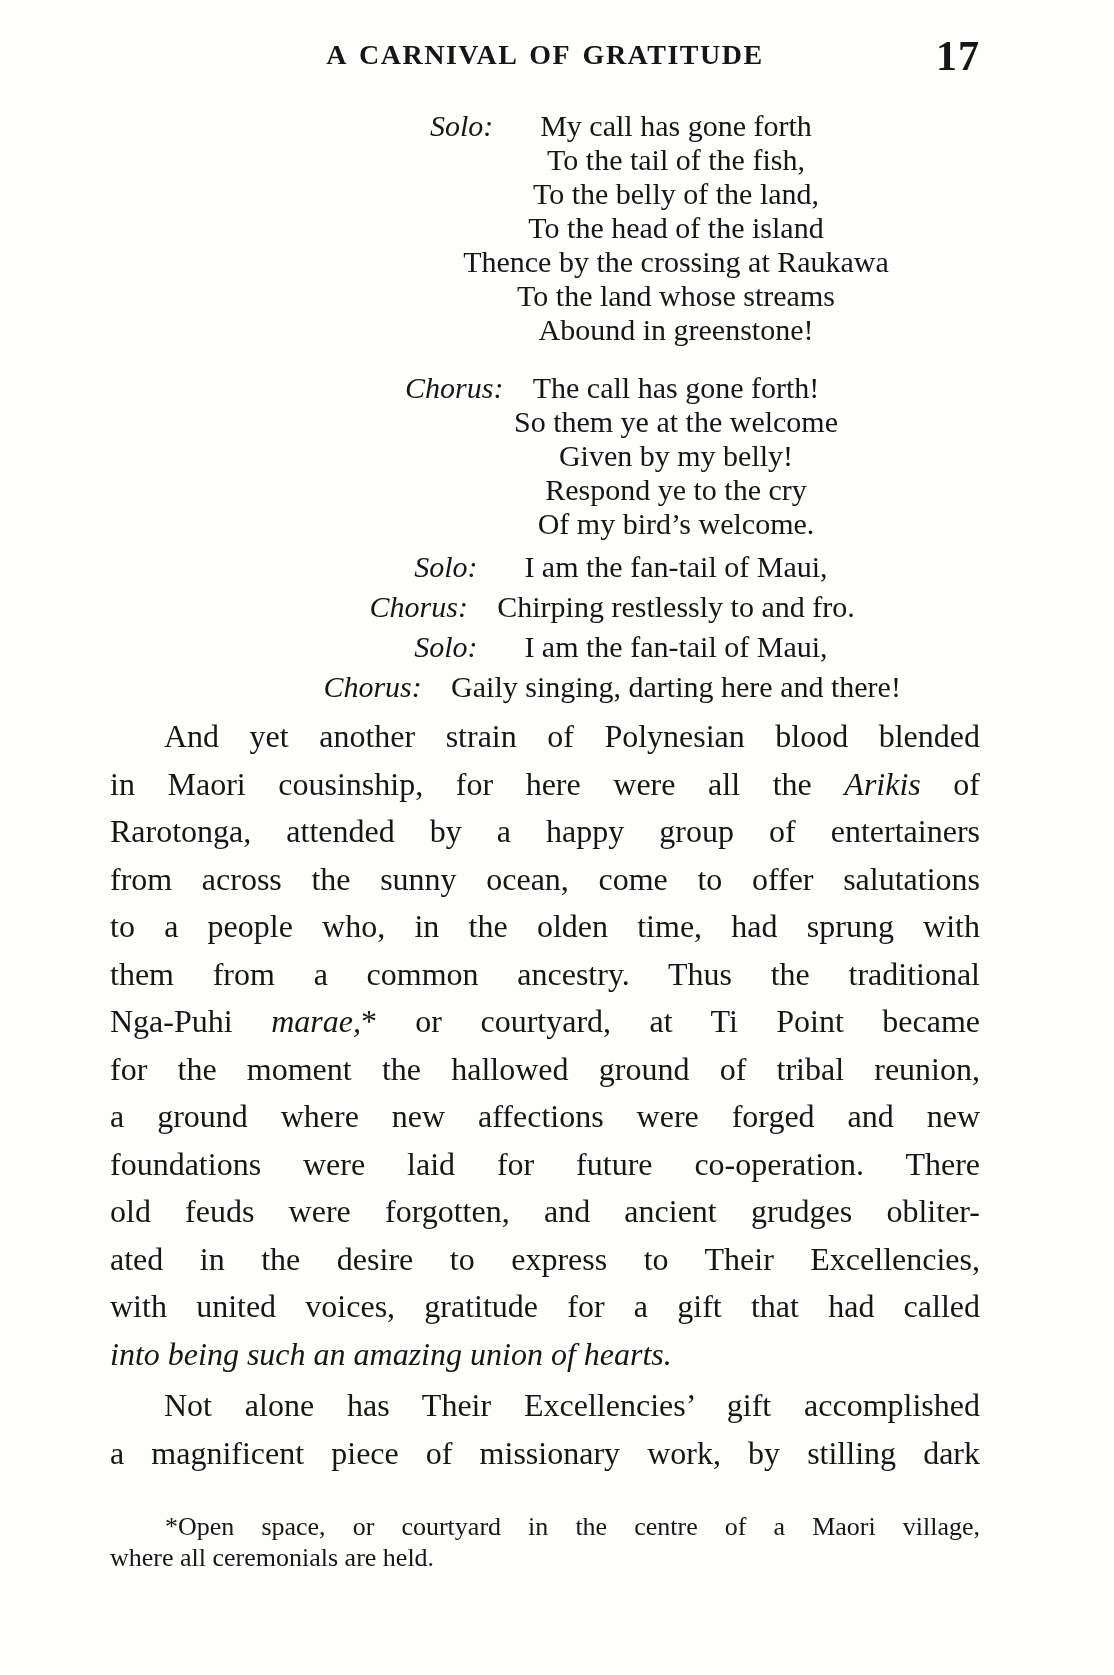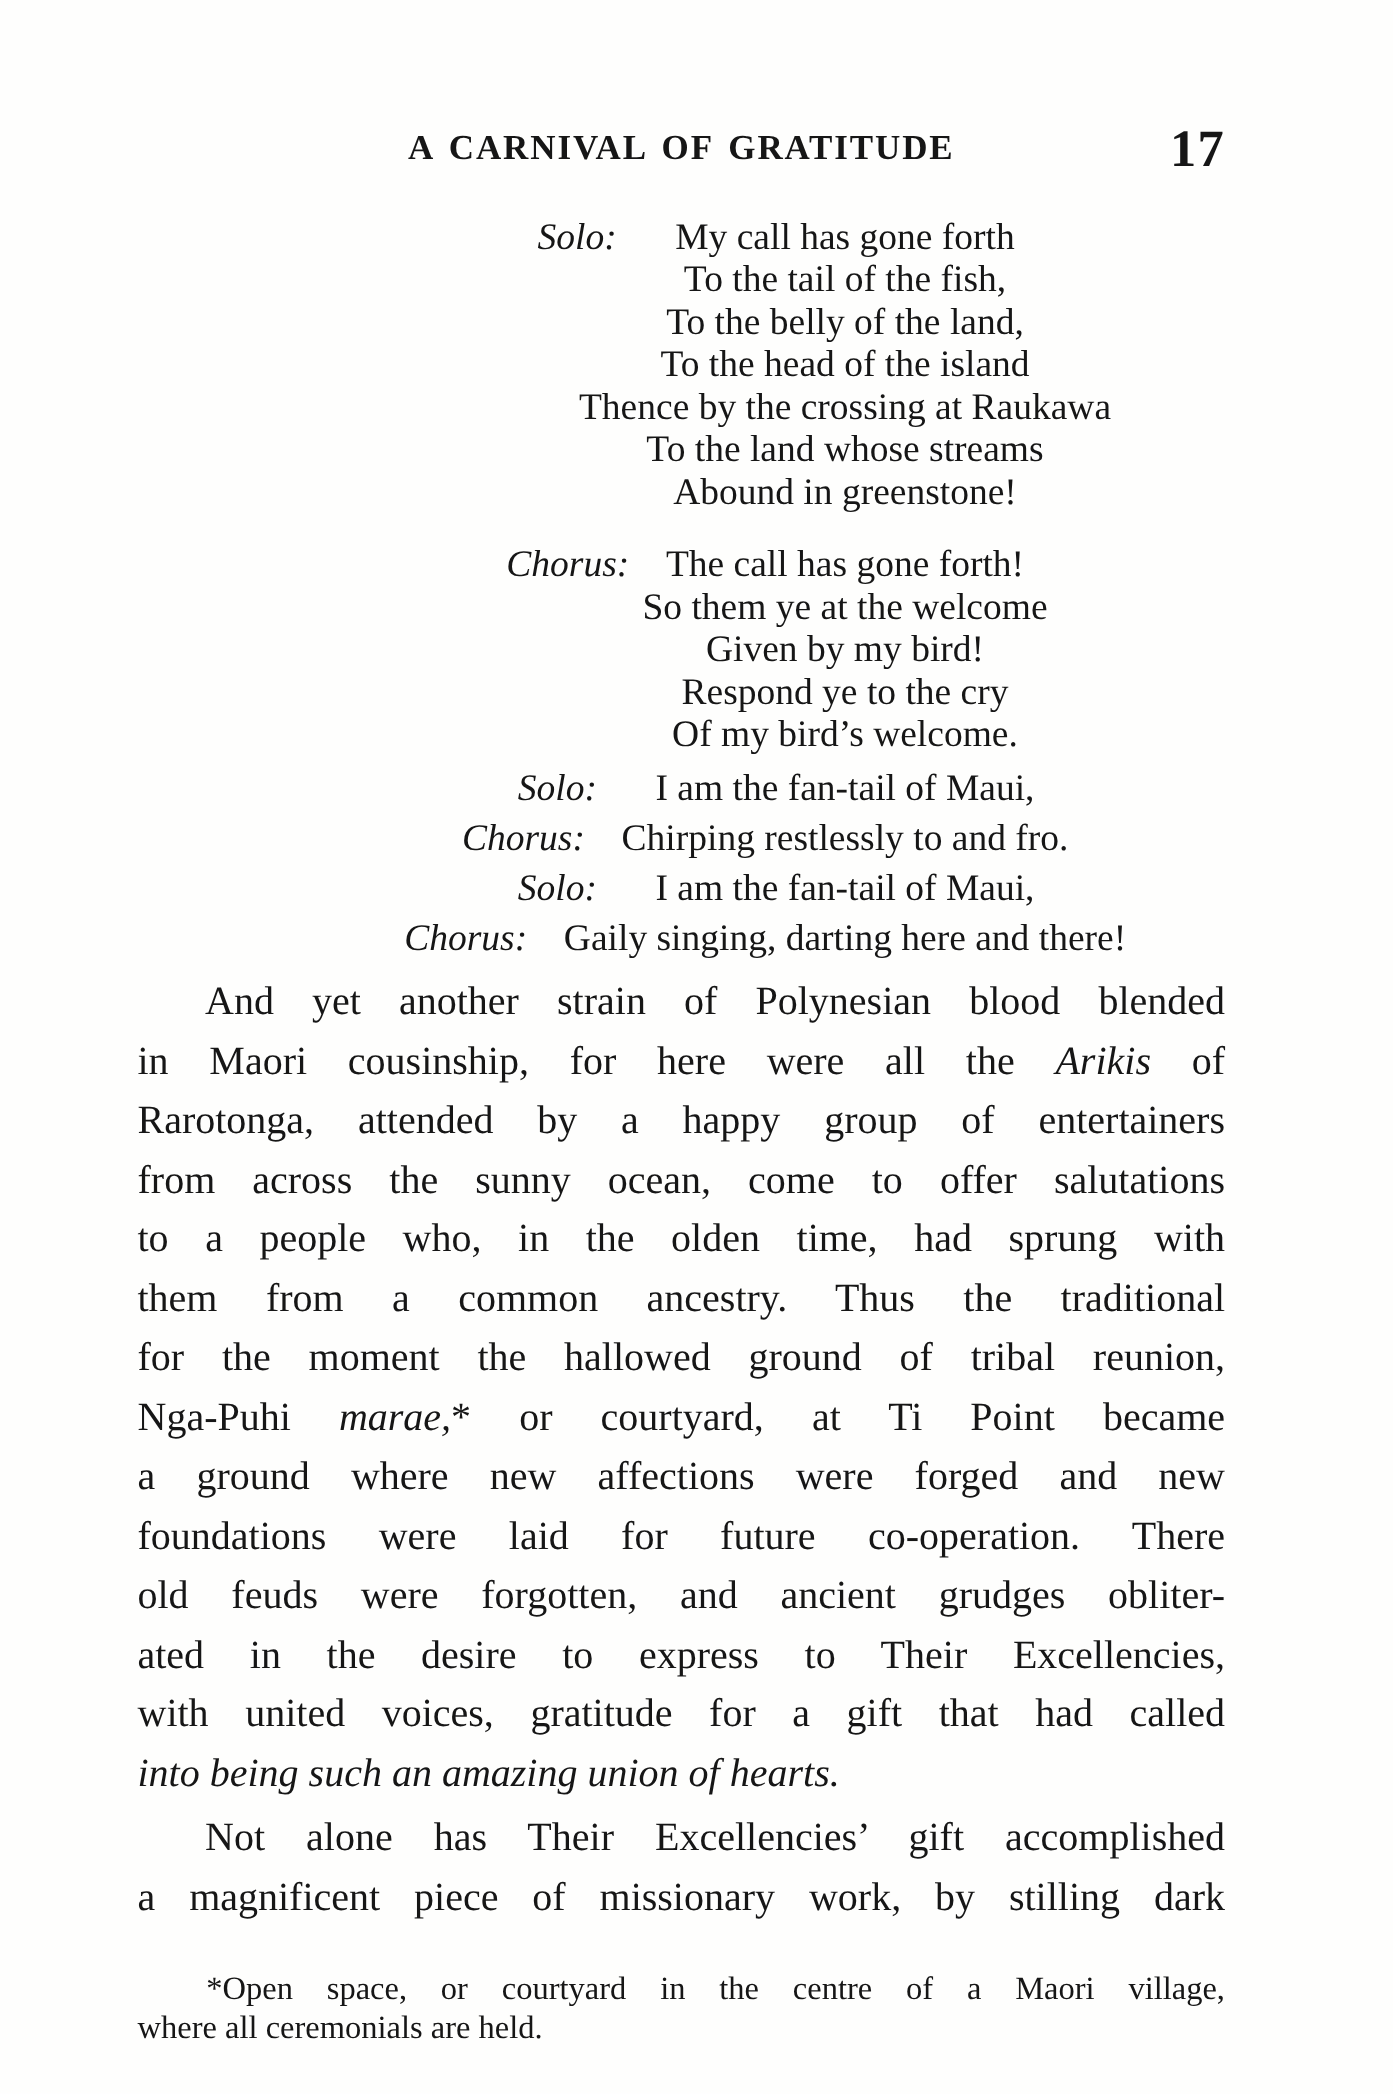--- a/index.html
+++ b/index.html
@@ -5,21 +5,21 @@
   html, body {
     margin: 0;
     padding: 0;
     background: #ffffff;
   }
   .sheet {
     position: relative;
     width: 1114px;
     height: 1675px;
     box-sizing: border-box;
-    padding: 104px 134px 0 110px;
+    padding: 40px 134px 0 110px;
     background: var(--paper, #fefefd);
     color: var(--ink, #161616);
     font-family: "Liberation Serif", "DejaVu Serif", serif;
     overflow: hidden;
   }
 
   
   .running-header {
     position: relative;
     text-align: center;
@@ -100,39 +100,39 @@
   <div class="verse">
       <div class="vrow stanza"><span class="vlabel">Solo:</span><span>My call has gone forth</span></div>
       <div class="vrow stanza"><span class="vlabel"></span><span>To the tail of the fish,</span></div>
       <div class="vrow stanza"><span class="vlabel"></span><span>To the belly of the land,</span></div>
       <div class="vrow stanza"><span class="vlabel"></span><span>To the head of the island</span></div>
       <div class="vrow stanza"><span class="vlabel"></span><span>Thence by the crossing at Raukawa</span></div>
       <div class="vrow stanza"><span class="vlabel"></span><span>To the land whose streams</span></div>
       <div class="vrow stanza"><span class="vlabel"></span><span>Abound in greenstone!</span></div>
       <div class="vrow stanza gap-sm"><span class="vlabel">Chorus:</span><span>The call has gone forth!</span></div>
       <div class="vrow stanza"><span class="vlabel"></span><span>So them ye at the welcome</span></div>
-      <div class="vrow stanza"><span class="vlabel"></span><span>Given by my bird!</span></div>
+      <div class="vrow stanza"><span class="vlabel"></span><span>Given by my belly!</span></div>
       <div class="vrow stanza"><span class="vlabel"></span><span>Respond ye to the cry</span></div>
       <div class="vrow stanza"><span class="vlabel"></span><span>Of my bird’s welcome.</span></div>
       <div class="vrow duet gap-md"><span class="vlabel">Solo:</span><span>I am the fan-tail of Maui,</span></div>
       <div class="vrow duet"><span class="vlabel">Chorus:</span><span>Chirping restlessly to and fro.</span></div>
       <div class="vrow duet"><span class="vlabel">Solo:</span><span>I am the fan-tail of Maui,</span></div>
       <div class="vrow duet"><span class="vlabel">Chorus:</span><span>Gaily singing, darting here and there!</span></div>
     </div>
 
   <div class="bodytext">
       <div class="paragraph">
         <div class="bline indent">And yet another strain of Polynesian blood blended</div>
         <div class="bline"><span>in Maori cousinship, for here were all the </span><span class="it">Arikis</span><span> of</span></div>
         <div class="bline">Rarotonga, attended by a happy group of entertainers</div>
         <div class="bline">from across the sunny ocean, come to offer salutations</div>
         <div class="bline">to a people who, in the olden time, had sprung with</div>
         <div class="bline">them from a common ancestry.  Thus the traditional</div>
+        <div class="bline"><span>Nga-Puhi </span><span class="it">marae,</span><span>* or courtyard, at Ti Point became</span></div>
         <div class="bline">for the moment the hallowed ground of tribal reunion,</div>
-        <div class="bline"><span>Nga-Puhi </span><span class="it">marae,</span><span>* or courtyard, at Ti Point became</span></div>
         <div class="bline">a ground where new affections were forged and new</div>
         <div class="bline">foundations were laid for future co-operation.  There</div>
         <div class="bline">old feuds were forgotten, and ancient grudges obliter-</div>
         <div class="bline">ated in the desire to express to Their Excellencies,</div>
         <div class="bline">with united voices, gratitude for a gift that had called</div>
         <div class="bline end">into being such an amazing union of hearts.</div>
       </div>
       <div class="paragraph">
         <div class="bline indent">Not alone has Their Excellencies’ gift accomplished</div>
         <div class="bline">a magnificent piece of missionary work, by stilling dark</div>

